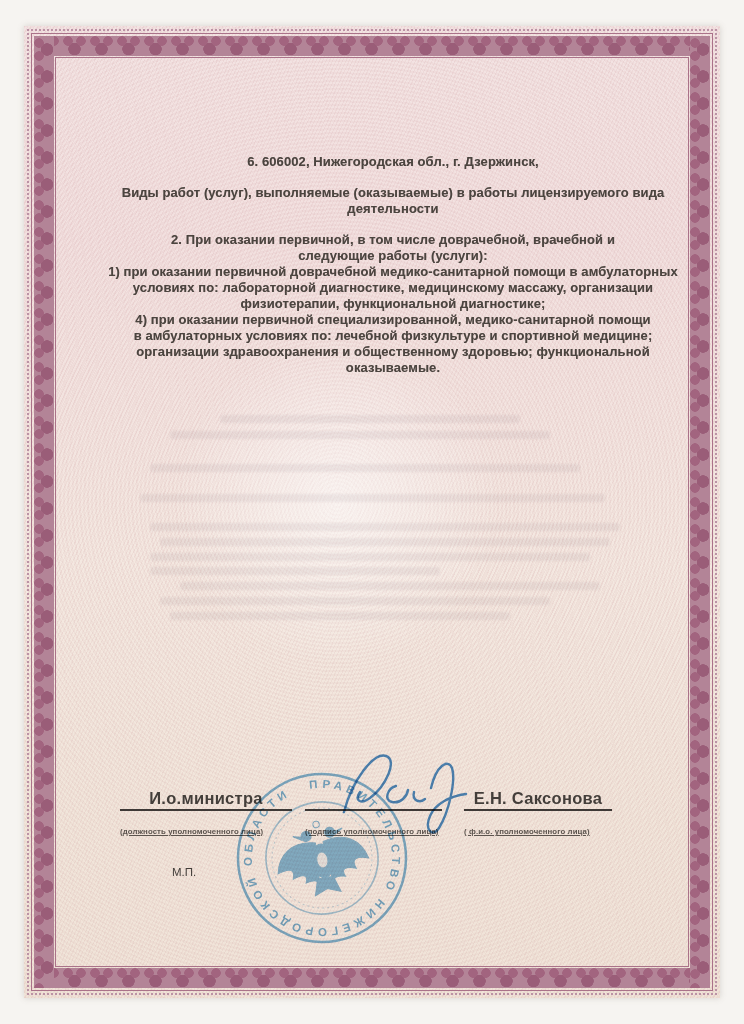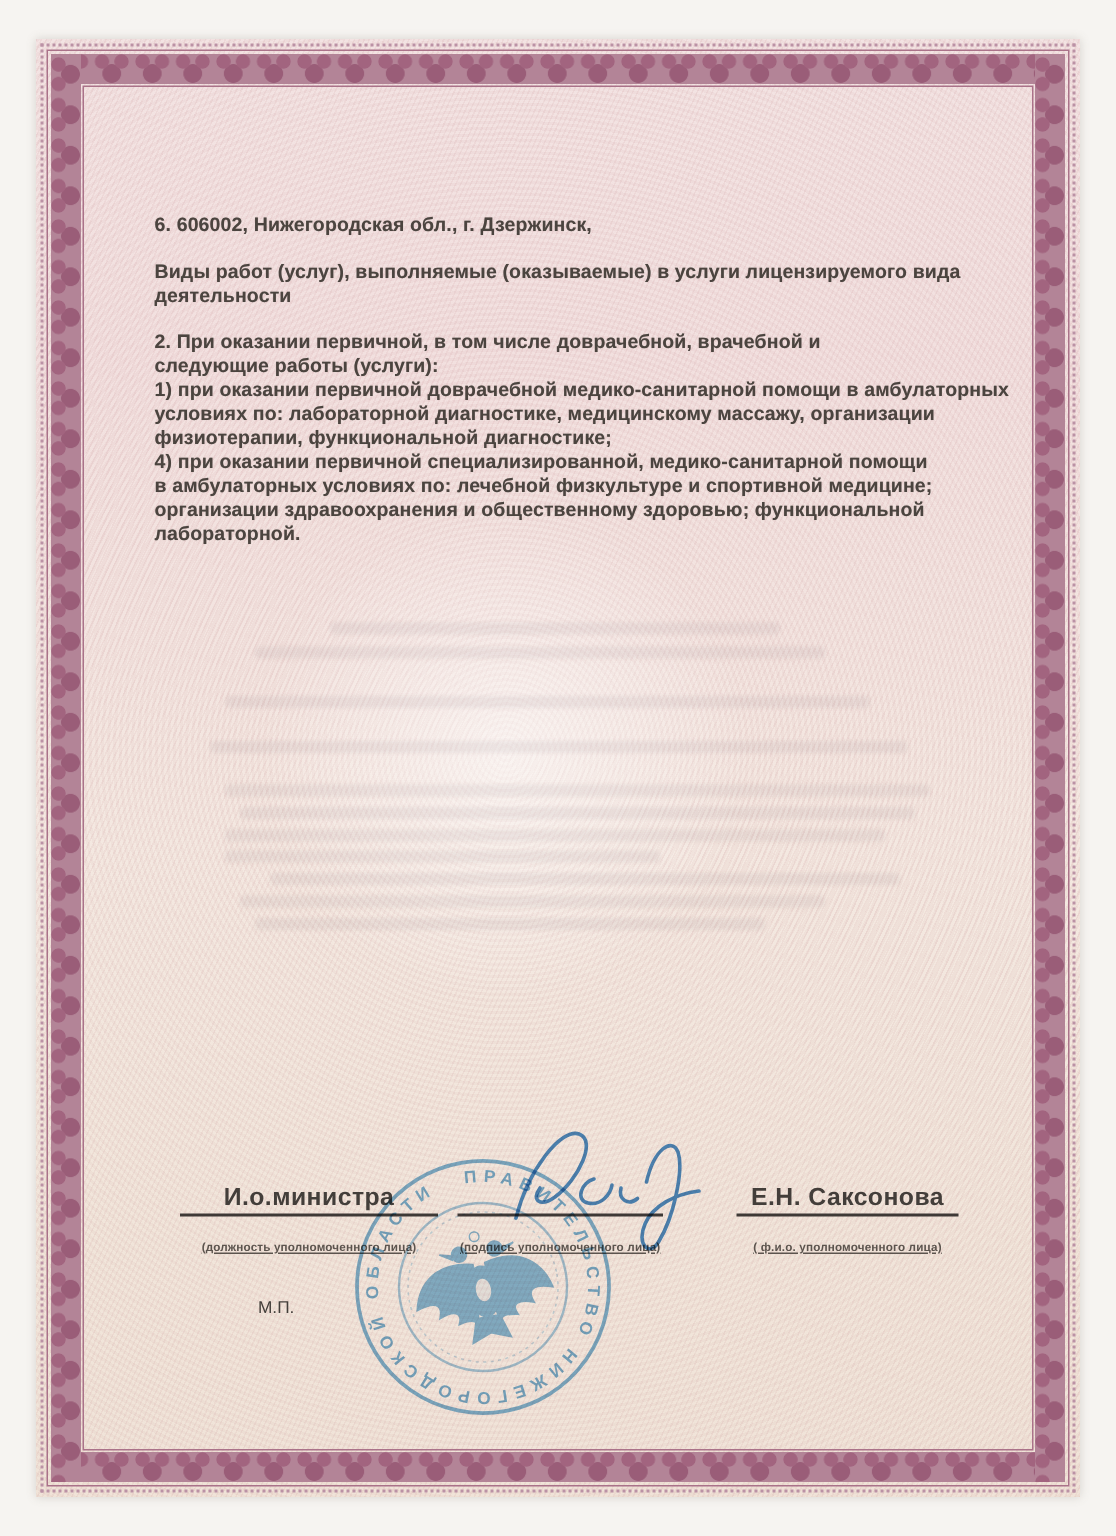--- a/index.html
+++ b/index.html
@@ -36,32 +36,33 @@
     top:10px;bottom:10px;width:20px;
     background-image:
       radial-gradient(circle at 5px 7px,  #a2647f 4.5px, rgba(0,0,0,0) 5px),
       radial-gradient(circle at 5px 20px, #a2647f 4.5px, rgba(0,0,0,0) 5px),
       radial-gradient(circle at 13px 13.5px, #9a5d78 6px, rgba(0,0,0,0) 6.5px);
     background-size:20px 27px;
   }
   .band-left{left:10px;} .band-right{right:10px;}
   
   .text-main{
-    position:absolute;left:79px;top:116px;width:580px;
+    position:absolute;left:79px;top:128px;width:580px;
     color:#4b443f;font-size:13px;font-weight:700;line-height:16px;
     letter-spacing:0.1px;
     text-shadow:0 0 0.5px rgba(75,68,63,0.4);
+    text-align:center;
   }
   .tblock{margin:0 0 15px 0;}
   .tline{white-space:nowrap;}
   
   .ghost{position:absolute;height:8px;border-radius:3px;
     background:rgba(139,121,126,0.10);filter:blur(1.3px);pointer-events:none;}
   
-  .sig-group{position:absolute;top:758px;text-align:center;color:#433e3a;}
+  .sig-group{position:absolute;top:758px;color:#433e3a;}
   .sig-value{height:24px;font-size:16.5px;font-weight:700;letter-spacing:0.3px;
     display:flex;align-items:flex-end;justify-content:center;}
   .sig-line{border-bottom:2.2px solid #3e3936;margin-top:1px;}
   .sig-caption{font-size:7.8px;font-weight:700;color:#5c544e;margin-top:16px;letter-spacing:0.1px;text-decoration:underline;}
   .mp{position:absolute;left:148px;top:840px;font-size:11.5px;font-weight:400;color:#433e3a;}
   
   .stamp-svg{position:absolute;left:208px;top:742px;mix-blend-mode:multiply;
     opacity:0.85;transform:rotate(-10deg);}
   .sign-svg{position:absolute;left:306px;top:714px;mix-blend-mode:multiply;opacity:0.9;}
 </style>
@@ -76,33 +77,33 @@
   <div class="band band-h band-bottom"></div>
   <div class="band band-v band-left"></div>
   <div class="band band-v band-right"></div>
   <div class="line-inner"></div>
 
   <div class="text-main">
     <div class="tblock">
       <div class="tline">6. 606002, Нижегородская обл., г. Дзержинск,</div>
     </div>
     <div class="tblock">
-      <div class="tline">Виды работ (услуг), выполняемые (оказываемые) в услуги лицензируемого вида</div>
+      <div class="tline">Виды работ (услуг), выполняемые (оказываемые) в работы лицензируемого вида</div>
       <div class="tline">деятельности</div>
     </div>
     <div class="tblock">
       <div class="tline">2. При оказании первичной, в том числе доврачебной, врачебной и</div>
       <div class="tline">следующие работы (услуги):</div>
       <div class="tline">1) при оказании первичной доврачебной медико-санитарной помощи в амбулаторных</div>
       <div class="tline">условиях по: лабораторной диагностике, медицинскому массажу, организации</div>
       <div class="tline">физиотерапии, функциональной диагностике;</div>
       <div class="tline">4) при оказании первичной специализированной, медико-санитарной помощи</div>
       <div class="tline">в амбулаторных условиях по: лечебной физкультуре и спортивной медицине;</div>
       <div class="tline">организации здравоохранения и общественному здоровью; функциональной</div>
-      <div class="tline">лабораторной.</div>
+      <div class="tline">оказываемые.</div>
     </div>
   </div>
 
   <div>
     <div class="ghost" style="left:196px;top:389px;width:300px"></div>
     <div class="ghost" style="left:146px;top:405px;width:380px"></div>
     <div class="ghost" style="left:126px;top:438px;width:430px"></div>
     <div class="ghost" style="left:116px;top:468px;width:465px"></div>
     <div class="ghost" style="left:126px;top:497px;width:470px"></div>
     <div class="ghost" style="left:136px;top:512px;width:450px"></div>
@@ -118,21 +119,21 @@
         <span>И.о.министра</span>
       </div>
     <div class="sig-line"></div>
     <div class="sig-caption">(должность уполномоченного лица)</div>
   </div>
   <div class="sig-group" style="left:281px;width:137px;">
     <div class="sig-value"></div>
     <div class="sig-line"></div>
     <div class="sig-caption">(подпись уполномоченного лица)</div>
   </div>
-  <div class="sig-group" style="left:467px;width:148px;">
+  <div class="sig-group" style="left:440px;width:148px;">
     <div class="sig-value">
         <span>Е.Н. Саксонова</span>
       </div>
     <div class="sig-line"></div>
     <div class="sig-caption">( ф.и.о. уполномоченного лица)</div>
   </div>
 
   <div class="mp">М.П.</div>
 
   <svg class="stamp-svg" width="180" height="180" viewBox="0 0 180 180">

